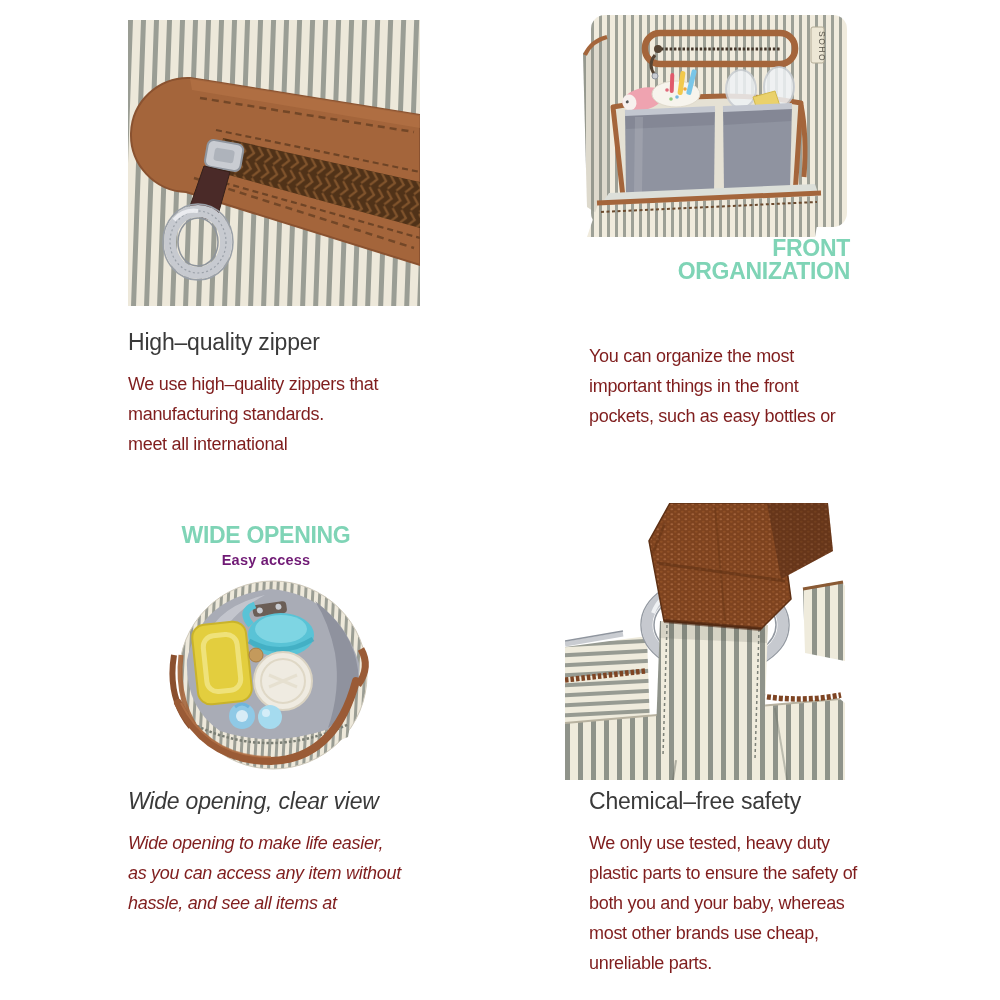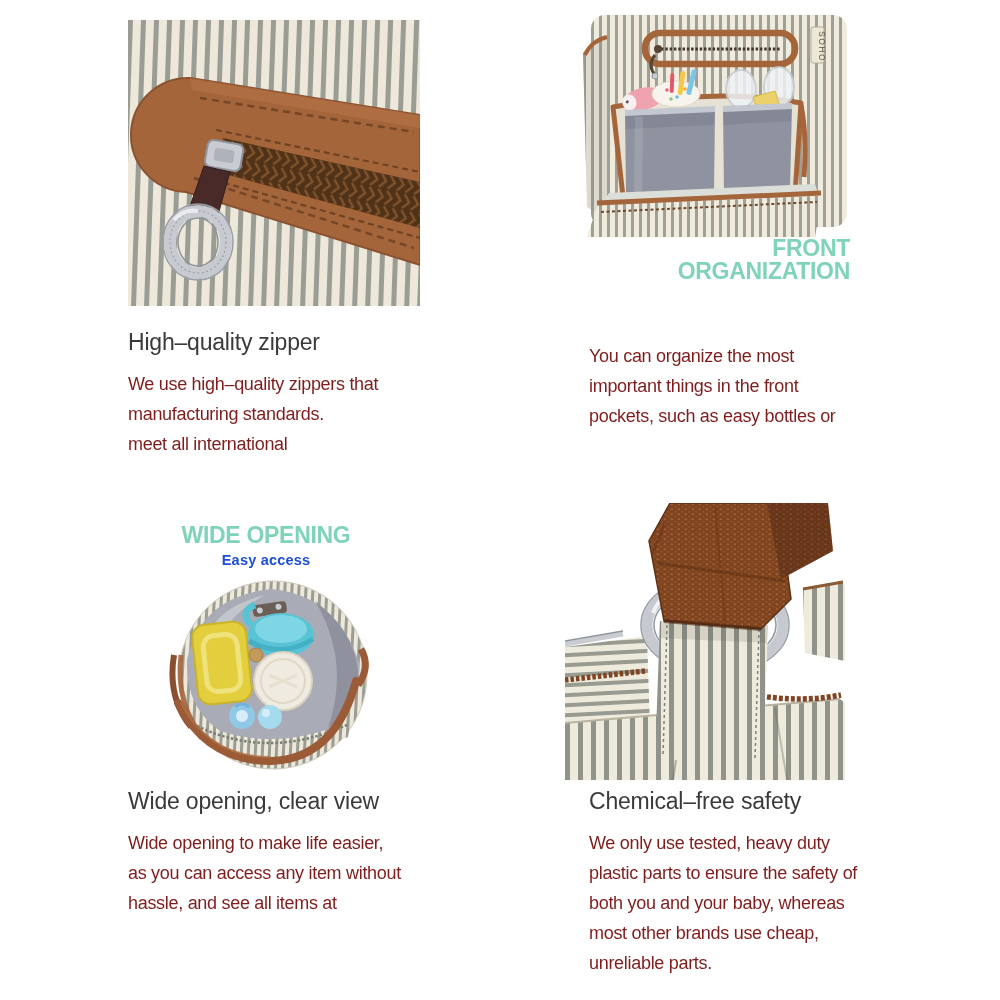--- a/index.html
+++ b/index.html
@@ -19,21 +19,21 @@
   .feature-desc .line {
     font-size: 18px; line-height: 30px; color: #7f1d1d;
     letter-spacing: -0.3px; font-weight: 400;
   }
   .mint-heading {
     position: absolute; text-align: center; color: #7fd4b6;
     font-weight: bold; font-size: 23px; letter-spacing: -0.3px;
   }
   .mint-heading .line { line-height: 23px; }
   .overlay-sub {
-    font-size: 14.5px; font-weight: bold; color: #1d4ed8;
+    font-size: 14.5px; font-weight: bold; color: #701a75;
     letter-spacing: 0.2px; margin-top: 5px; line-height: 16px;
   }
 </style>
 </head>
 <body>
 
 <div class="canvas">
 
   <figure class="photo" style="left:128px; top:20px;">
     <svg width="292" height="286" viewBox="0 0 292 286">
@@ -269,21 +269,21 @@
   </section>
 
   <section class="text-block" style="left:589px; top:328px; width:400px;">
     <div class="feature-desc">
         <div class="line">You can organize the most</div>
         <div class="line">important things in the front</div>
         <div class="line">pockets, such as easy bottles or</div>
       </div>
   </section>
 
-  <section class="text-block" style="left:128px; top:787px; width:380px;">
+  <section class="text-block" style="left:128px; top:787px; width:380px;font-style:italic;">
     <h2 class="feature-title">Wide opening, clear view</h2>
     <div class="feature-desc">
         <div class="line">Wide opening to make life easier,</div>
         <div class="line">as you can access any item without</div>
         <div class="line">hassle, and see all items at</div>
       </div>
   </section>
 
   <section class="text-block" style="left:589px; top:787px; width:400px;">
     <h2 class="feature-title">Chemical–free safety</h2>

